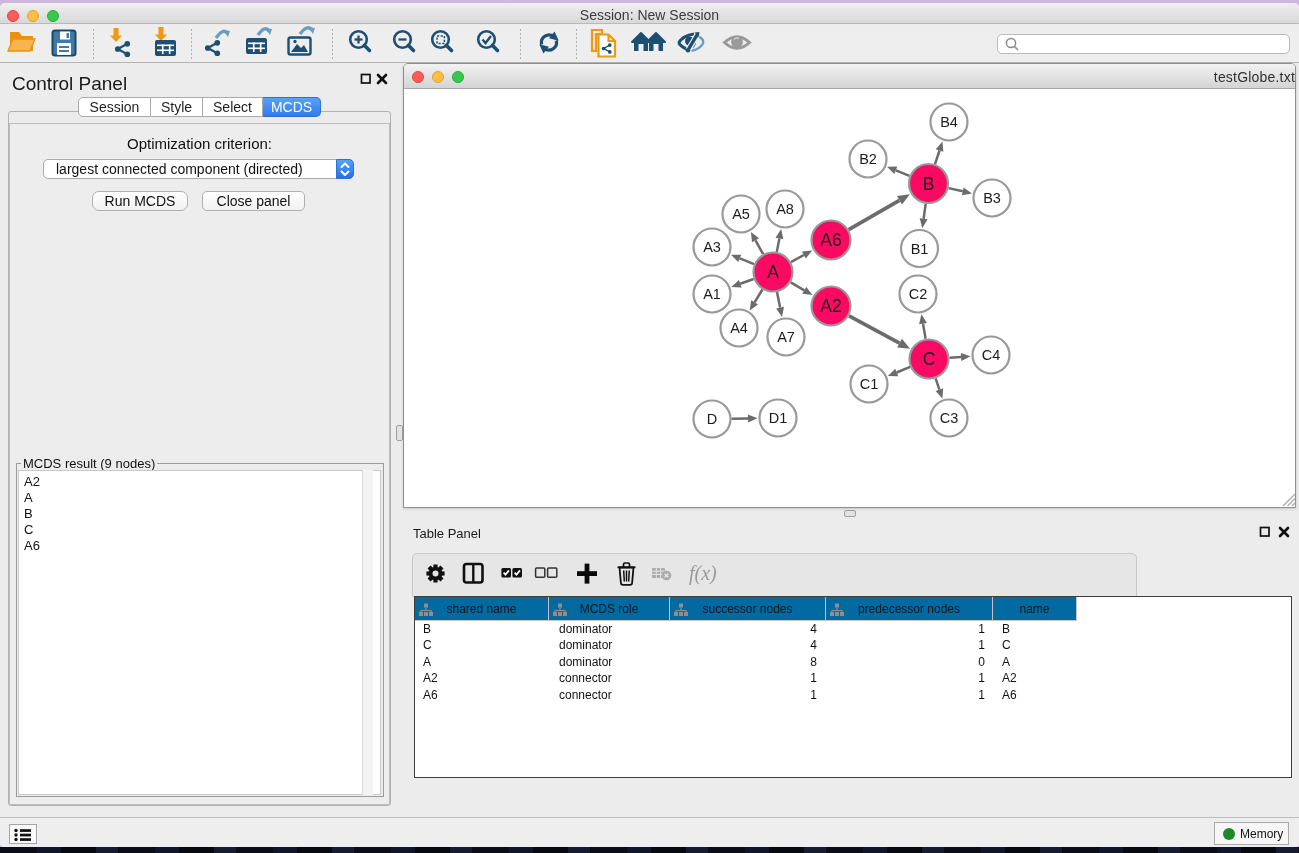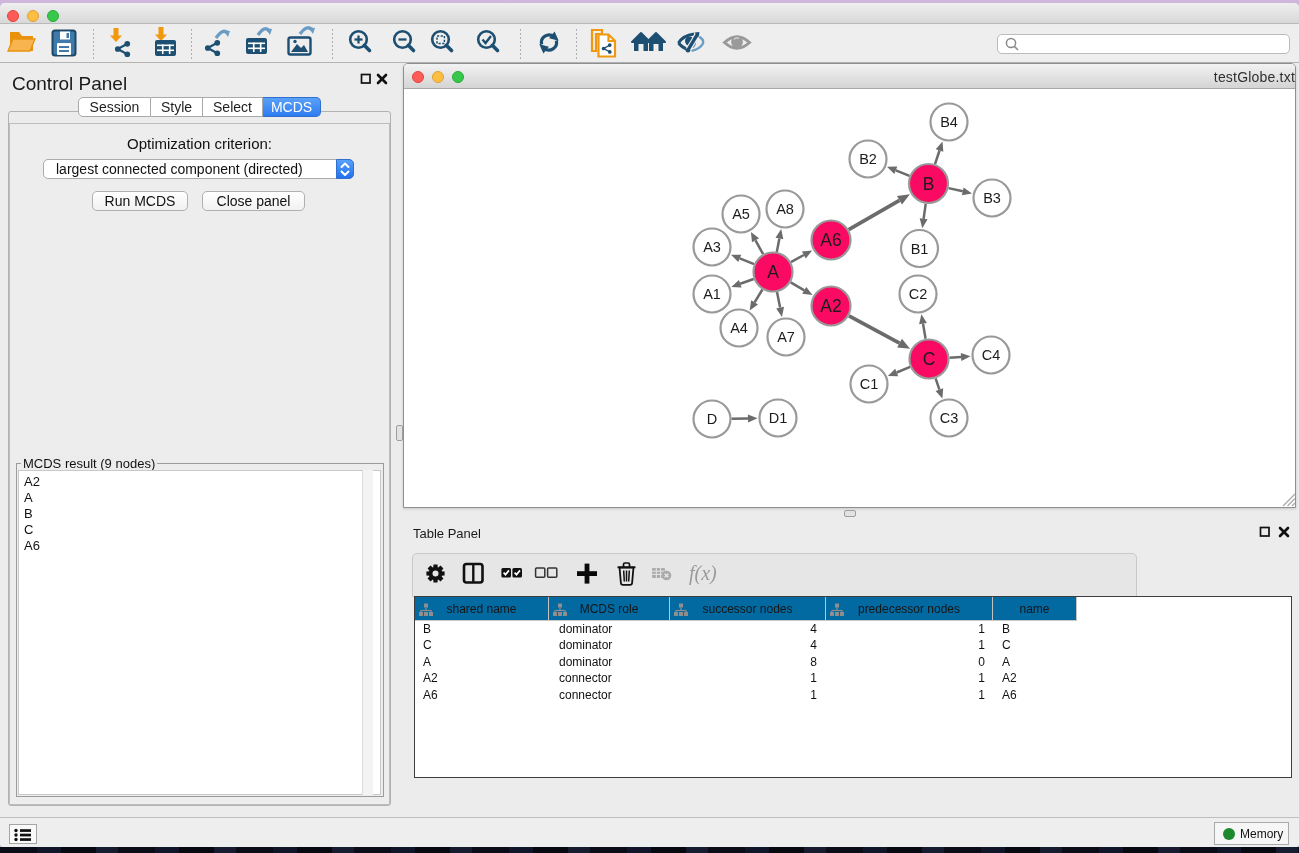--- a/index.html
+++ b/index.html
@@ -58,20 +58,21 @@
   background:repeating-linear-gradient(90deg,#0a0d18 0 37px,#11152a 37px 61px,#070910 61px 96px,#161b30 96px 118px); }
 </style>
 </head>
 <body>
 <div id="app">
   <div id="winbody"></div>
   <div id="titlebar">
     <div class="tl" style="left:7px; background:#fc5b57; border:1px solid #e2443f;"></div>
     <div class="tl" style="left:27px; background:#fdbe41; border:1px solid #e0a036;"></div>
     <div class="tl" style="left:47px; background:#35c84b; border:1px solid #2aab38;"></div>
+    <div id="title-txt">Session: New Session</div>
   </div>
   <div id="toolbar">
     <svg width="1299" height="38" style="position:absolute;left:0;top:0;">
 <path d="M10,7 h9 l3,4 h11 v15 h-23 z" fill="#e8920e"></path>
 <path d="M13,14 h22 l-5,12 H8 z" fill="#f8b44f" stroke="#e8920e" stroke-width="1.3"></path>
 <rect x="52.5" y="5.5" width="23" height="25" rx="2.5" fill="#3f7aaa" stroke="#1d4866" stroke-width="2"></rect>
 <rect x="60" y="6.5" width="10" height="8" fill="#fff"></rect>
         <rect x="66.5" y="8" width="2.5" height="5" fill="#3f7aaa"></rect>
 <rect x="57" y="18" width="14" height="12" rx="1" fill="#fff"></rect>
 <rect x="59" y="21" width="10" height="2" fill="#3f7aaa"></rect>
@@ -182,21 +183,21 @@
   <div id="cp-outer"></div>
   <div id="cp-inner"></div>
   <div id="opt-lbl">Optimization criterion:</div>
   <div id="dropdown">largest connected component (directed)</div>
   <div id="dd-step">
       <svg width="16" height="18" style="position:absolute;left:0;top:0;">
         <polyline points="4.5,7 8,3.5 11.5,7" fill="none" stroke="#fff" stroke-width="2" stroke-linecap="round" stroke-linejoin="round"></polyline>
         <polyline points="4.5,11.5 8,15 11.5,11.5" fill="none" stroke="#fff" stroke-width="2" stroke-linecap="round" stroke-linejoin="round"></polyline>
       </svg>
     </div>
-  <div class="btn" style="left:92px; top:191px; width:96px;">Run MCDS</div>
+  <div class="btn" style="left:92px; top:191px; width:96px;border-radius:7px;">Run MCDS</div>
   <div class="btn" style="left:202px; top:191px; width:103px;">Close panel</div>
   <div id="fieldset"></div>
   <div id="fs-legend">MCDS result (9 nodes)</div>
   <div id="fs-list">
     <div style="padding:3px 0 0 5px; line-height:16px;">A2<br>A<br>B<br>C<br>A6</div>
   </div>
   <div id="fs-scroll"></div>
 
   <div id="nw">
     <div id="nw-tb">

